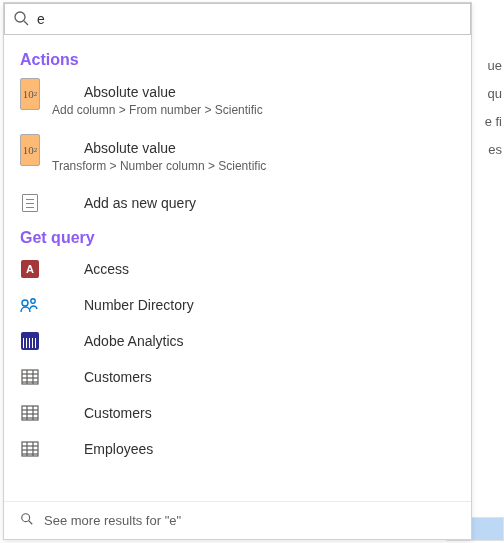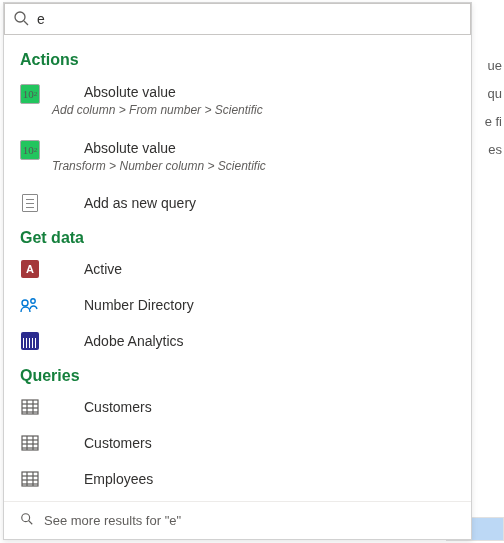--- a/index.html
+++ b/index.html
@@ -40,21 +40,21 @@
       font-size: 14px;
       font-family: inherit;
       color: #323130;
     }
     .content {
       padding: 8px 0;
     }
     .section-header {
       font-size: 16px;
       font-weight: 600;
-      color: #15803d;
+      color: #8b5cf6;
       padding: 8px 16px 4px;
     }
     .item {
       display: flex;
       align-items: flex-end;
       padding: 8px 16px;
       gap: 12px;
       cursor: pointer;
     }
     .item-twoline { align-items: flex-start; padding-top: 10px; padding-bottom: 10px; }
@@ -62,21 +62,21 @@
       width: 20px;
       height: 20px;
       flex-shrink: 0;
       display: flex;
       align-items: center;
       justify-content: center;
     }
     .item-twoline .item-icon { margin-top: 1px; }
     .item-text { flex: 1; min-width: 0; }
     .item-title { font-size: 14px; color: #323130; line-height: 1.3; margin-left: 32px; }
-    .item-subtitle { font-size: 12px; color: #605e5c; line-height: 1.3; margin-top: 2px; font-style: italic; }
+    .item-subtitle { font-size: 12px; color: #605e5c; line-height: 1.3; margin-top: 2px; }
     .footer-item {
       display: flex;
       align-items: center;
       gap: 10px;
       padding: 10px 16px;
       border-top: 1px solid #edebe9;
       cursor: pointer;
       position: absolute;
       bottom: 0;
       left: 0;
@@ -86,23 +86,23 @@
     .footer-item .icon svg { width: 14px; height: 14px; }
     .footer-text { font-size: 13px; color: #605e5c; }
 
     
     .sci-icon {
       font-family: Georgia, serif;
       font-size: 11px;
       color: #555;
       border: 1px solid #aaa;
       border-radius: 2px;
-      width: 20px; height: 20px;
+      width: 20px; height: 32px;
       display:flex;align-items:center;justify-content:center;
-      background:#22c55e;
+      background:#fdba74;
     }
     .sci-icon sup { font-size: 7px; }
     .page-icon {
       border: 1px solid #888;
       border-radius: 1px;
       width: 16px; height: 18px;
       position: relative;
       background:#fff;
     }
     .page-icon::before, .page-icon::after {
@@ -190,28 +190,28 @@
 
     <div class="item">
       <div class="item-icon">
           <div class="page-icon"></div>
         </div>
       <div class="item-text">
         <div class="item-title">Add as new query</div>
       </div>
     </div>
 
-    <div class="section-header">Get data</div>
+    <div class="section-header">Get query</div>
 
     <div class="item">
       <div class="item-icon">
           <div class="access-icon">A</div>
         </div>
       <div class="item-text">
-          <div class="item-title">Active</div>
+          <div class="item-title">Access</div>
         </div>
     </div>
 
     <div class="item">
       <div class="item-icon ad-icon">
         <svg viewBox="0 0 20 18" fill="none" stroke="#0078d4" stroke-width="1.4">
           <circle cx="5" cy="7" r="3"></circle>
             <circle cx="13" cy="5" r="2.2"></circle>
           <path d="M1 16c0-3 2-5 4.5-5s4.5 2 4.5 5"></path>
           <path d="M10 13c.5-2 2-3 3.5-3s3 1 3.5 3"></path>
@@ -224,21 +224,20 @@
 
     <div class="item">
       <div class="item-icon">
           <div class="adobe-icon"></div>
         </div>
       <div class="item-text">
           <div class="item-title">Adobe Analytics</div>
         </div>
     </div>
 
-    <div class="section-header">Queries</div>
 
     <div class="item">
       <div class="item-icon table-icon">
         <svg viewBox="0 0 18 18" fill="none" stroke="#605e5c" stroke-width="1.2">
             <rect x="1" y="2" width="16" height="14"></rect>
             <line x1="1" y1="6" x2="17" y2="6"></line>
             <line x1="1" y1="10" x2="17" y2="10"></line>
             <line x1="1" y1="14" x2="17" y2="14"></line>
             <line x1="6" y1="2" x2="6" y2="16"></line>
             <line x1="12" y1="2" x2="12" y2="16"></line>

